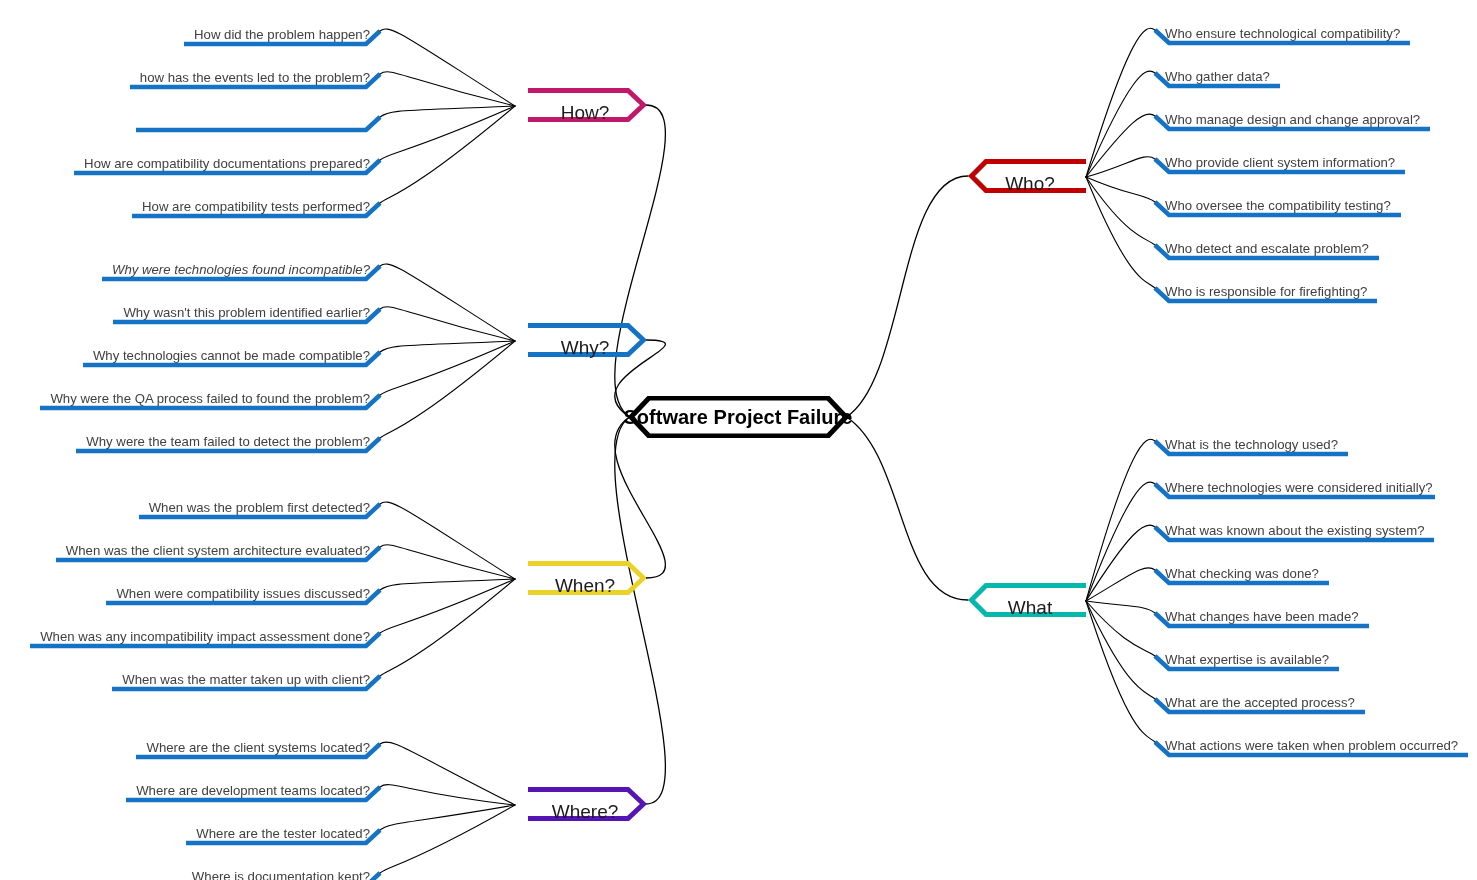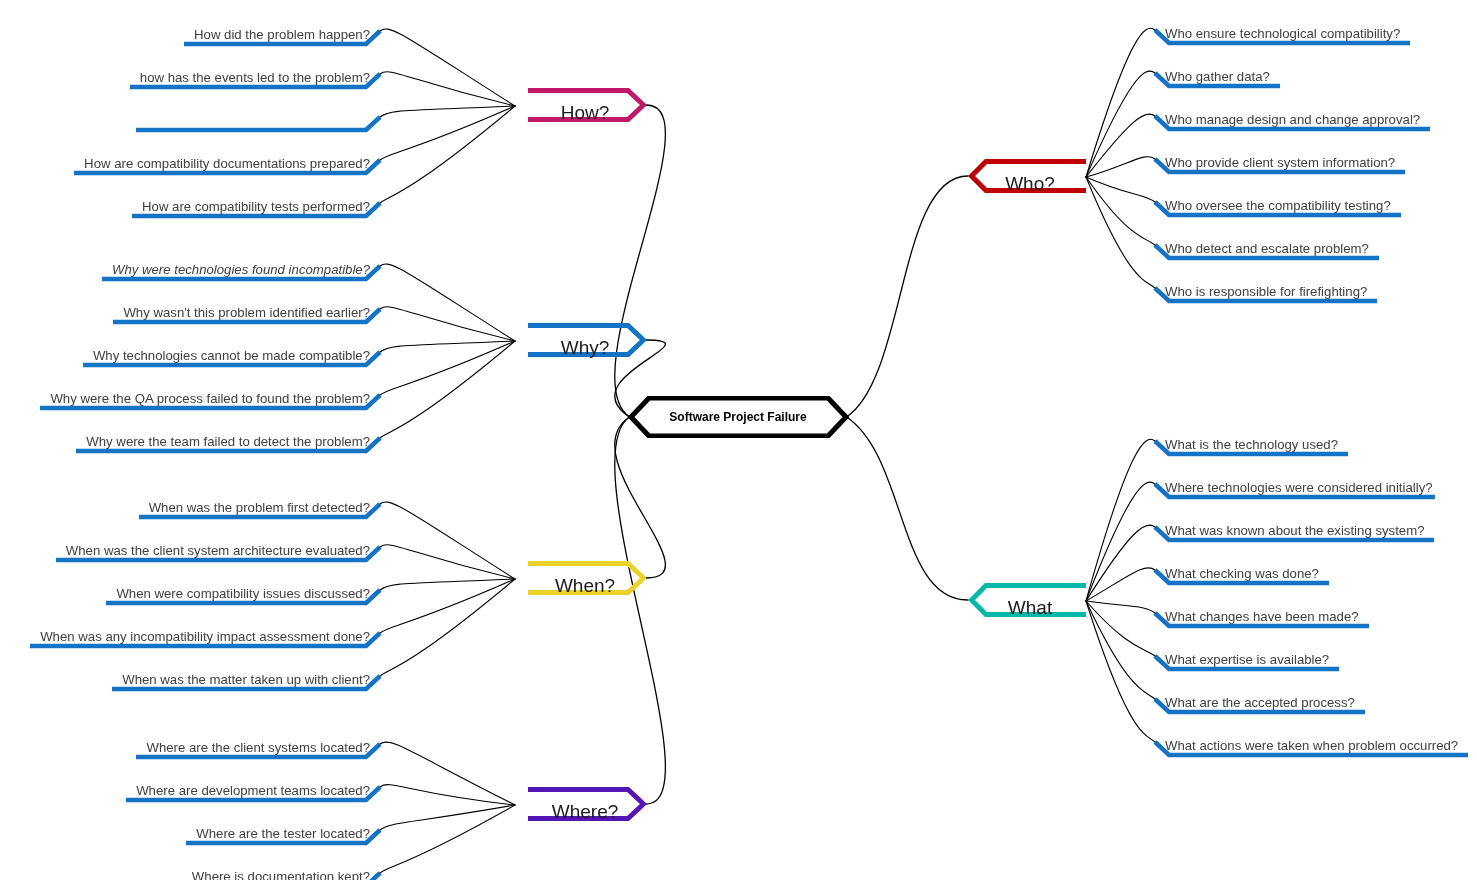--- a/index.html
+++ b/index.html
@@ -18,21 +18,21 @@
   
   .branch{position:absolute;}
   .branch .blabel{position:absolute;left:0;top:8px;width:100%;height:100%;
        display:flex;align-items:center;justify-content:center;
        font-size:19px;color:#1b1b1b;white-space:nowrap;padding-right:4px;
        box-sizing:border-box;}
   .branch.R .blabel{padding-right:0;padding-left:6px;}
 
   
   #center{position:absolute;display:flex;align-items:center;
-       justify-content:center;font-size:12px;font-weight:bold;color:#000;
+       justify-content:center;font-size:20px;font-weight:bold;color:#000;
        white-space:nowrap;}
   #center .ctext{position:relative;z-index:2;}
 </style>
 </head>
 <body>
 
 <div id="stage">
   <svg id="wires" viewBox="0 0 1477 880">
       <path d="M 184 44 L 366 44 L 380 31" fill="none" stroke="#1573C6" stroke-width="4.5" stroke-linecap="butt" stroke-linejoin="miter"></path>
       <path d="M 380 31 C 390 23, 406 37, 515 106" fill="none" stroke="#000000" stroke-width="1.1" stroke-linecap="round"></path>

